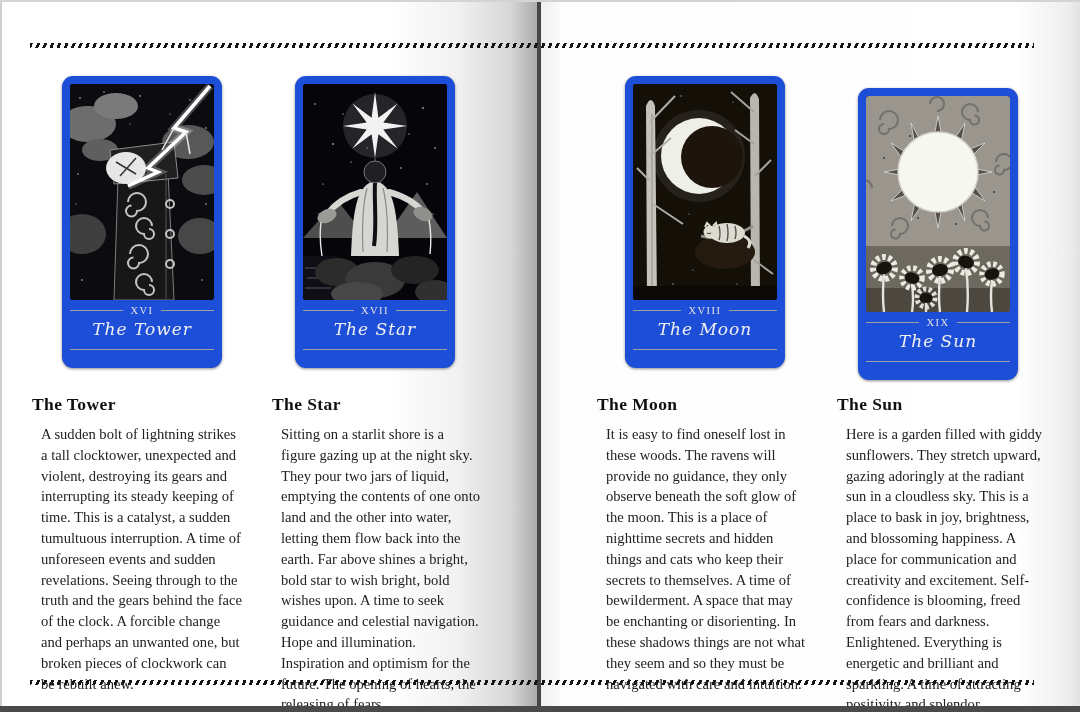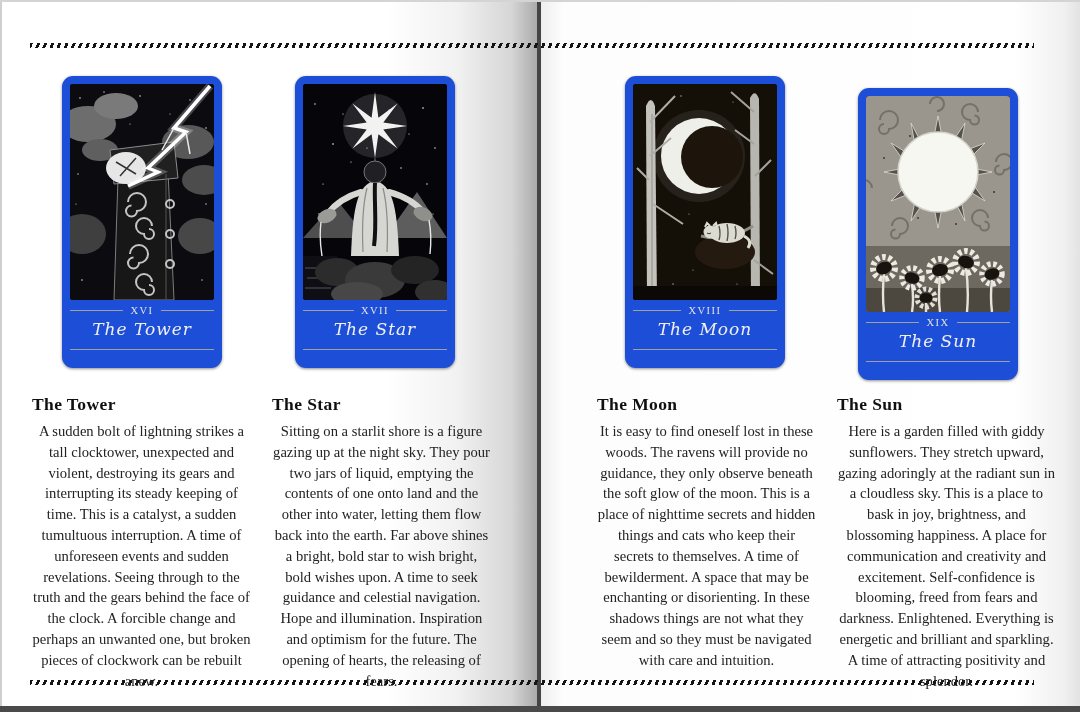--- a/index.html
+++ b/index.html
@@ -24,21 +24,21 @@
   .card-art{display:block;width:144px;height:216px;border-radius:3px;background:#000;}
   .numeral-row{display:flex;align-items:center;gap:7px;margin-top:5px;color:#dcdcdc;}
   .numeral-row .rule{flex:1;height:1px;background:#9f9f9f;}
   .numeral{font-size:10.5px;letter-spacing:1.5px;color:#e3e3e3;}
   .card-script{margin-top:3px;text-align:center;color:#f0f0f0;
     font-family:"DejaVu Serif",serif;font-style:italic;font-size:17px;letter-spacing:1px;}
   .card-baseline{height:1px;background:#9f9f9f;margin-top:10px;}
 
   .article{position:absolute;top:392px;width:219px;}
   .article h2{margin:0 0 6px;font-size:17.5px;font-weight:bold;letter-spacing:.4px;color:#101010;}
-  .article p{margin:0;font-size:14.6px;line-height:20.8px;color:#222;text-align:center;}
+  .article p{margin:9px;font-size:14.6px;line-height:20.8px;color:#222;}
 
   .c1{left:62px;}  .c2{left:295px;padding-left:8px;} .c3{left:625px;} .c4{left:858px;margin-top:12px;}
   .a1{left:32px;}  .a2{left:272px;} .a3{left:597px;} .a4{left:837px;}
 </style>
 </head>
 <body>
 
 <div class="spread">
   <div class="page page-left"></div>
   <div class="page page-right"></div>

